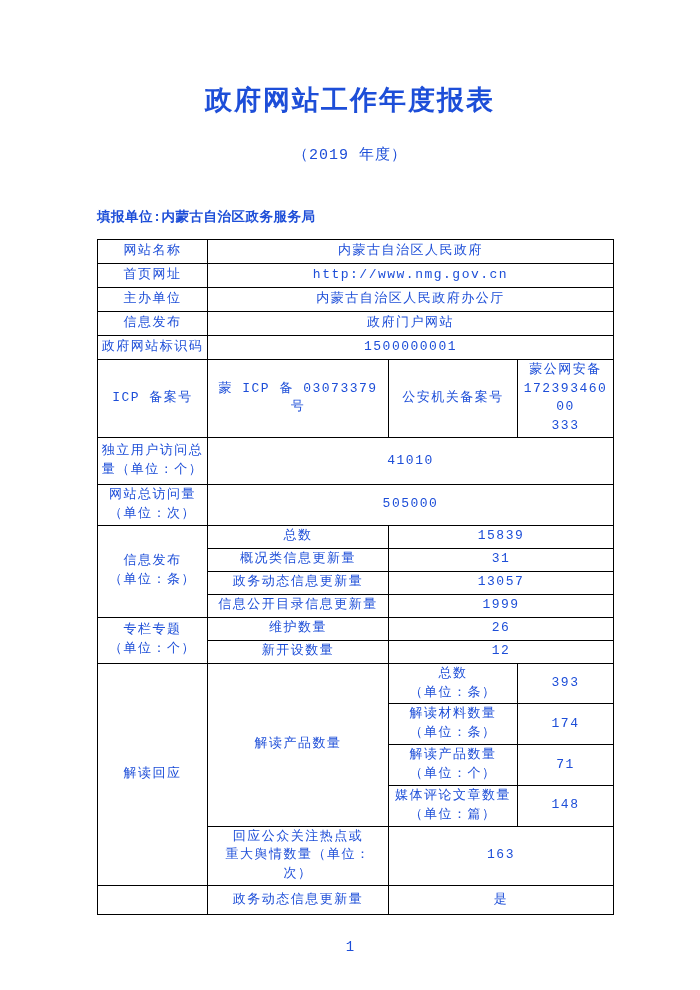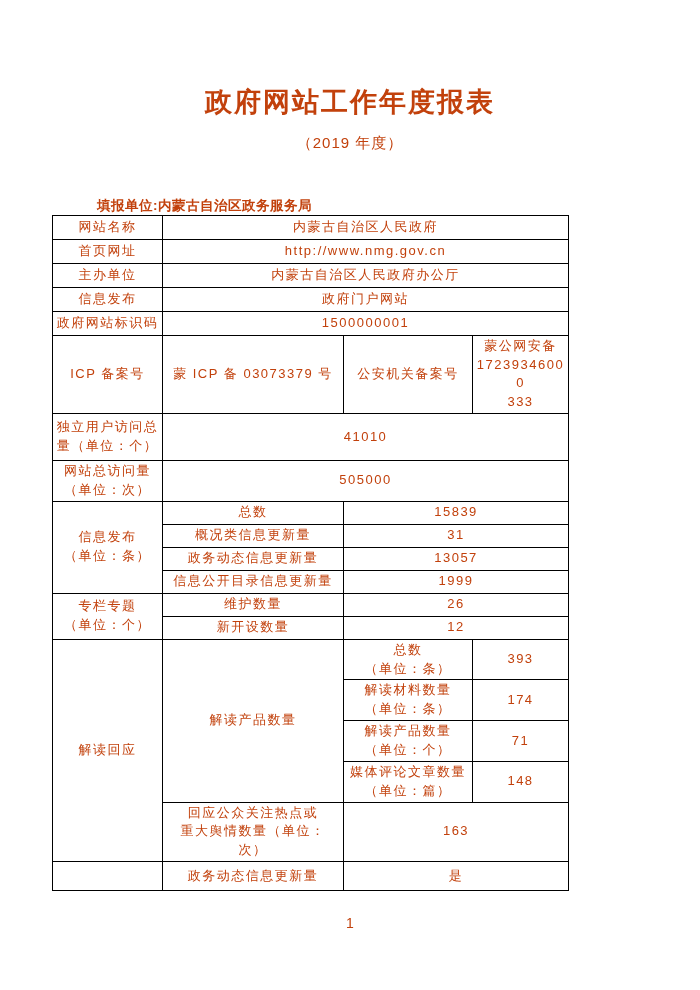--- a/index.html
+++ b/index.html
@@ -1,49 +1,49 @@
 <!DOCTYPE html>
 <html><head>
 <meta charset="utf-8">
 <style>
   html,body{margin:0;padding:0;background:#e8e8e8;}
   .sheet{
     position:relative;
     width:700px;height:990px;
     background:#ffffff;
-    font-family:Liberation Sans, sans-serif;
-    color:#c2410c;
+    font-family:Liberation Mono, monospace;
+    color:#1d4ed8;
     box-sizing:border-box;
     overflow:hidden;
   }
   .title{
     padding-top:88px;
     text-align:center;
     font-size:27px;
     font-weight:bold;
     letter-spacing:2px;
     line-height:1.1;
   }
   .subtitle{
-    margin-top:16px;
+    margin-top:27px;
     text-align:center;
     font-size:15px;
     letter-spacing:1px;
   }
   .report-unit{
-    margin:44px 0 0 97px;
+    margin:44px 0 13px 97px;
     font-size:13.5px;
     font-weight:bold;
     letter-spacing:0.5px;
   }
   table.report{
     border-collapse:collapse;
     table-layout:fixed;
     width:516px;
-    margin-left:52px;
+    margin-left:97px;
     padding-left:30px;
   }
   table.report td{
     border:1px solid #000;
     font-size:13px;
     line-height:1.45;
     text-align:center;
     vertical-align:middle;
     padding:1px 3px;
     letter-spacing:1.5px;

